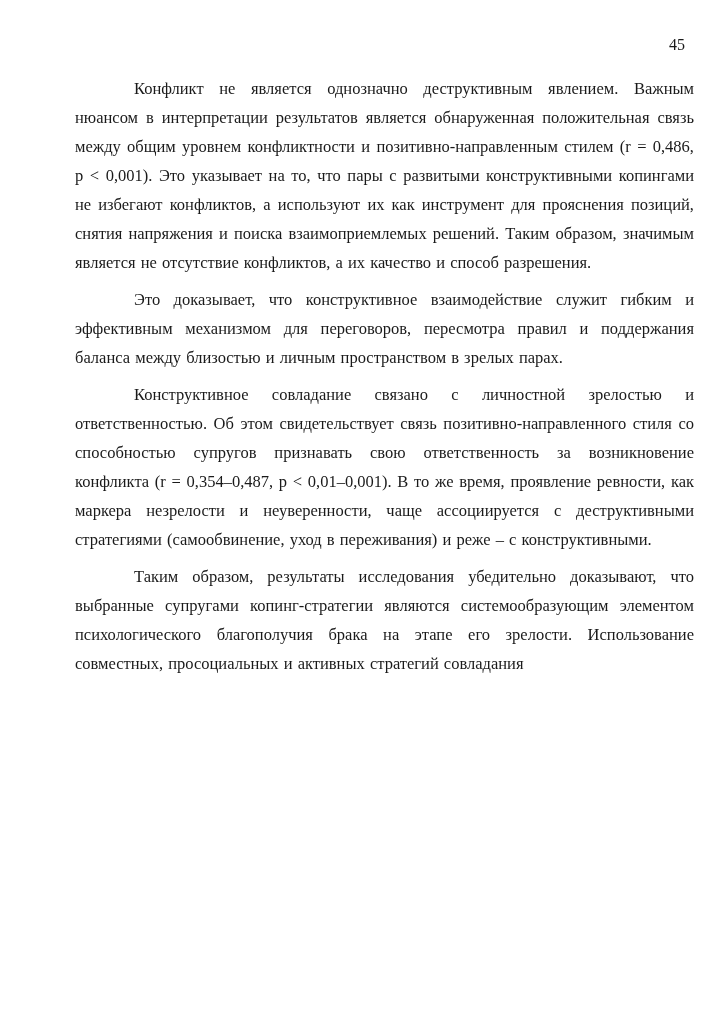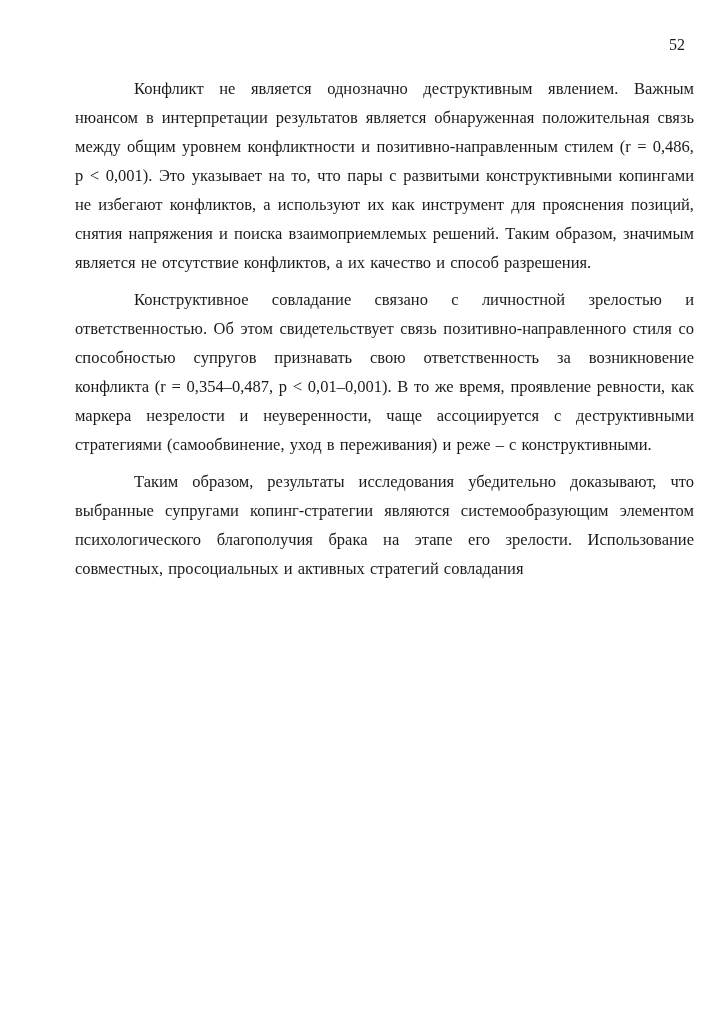--- a/index.html
+++ b/index.html
@@ -41,21 +41,22 @@
       margin: 8px;
       padding: 0;
       text-indent: 59px;
     }
   </style>
 </head>
 <body>
 
 <div class="page">
 
-  <div class="page-number">52</div>
+  <div class="page-number">45</div>
 
   <div class="content">
     <p>Конфликт не является однозначно деструктивным явлением. Важным нюансом в интерпретации результатов является обнаруженная положительная связь между общим уровнем конфликтности и позитивно-направленным стилем (r = 0,486, p &lt; 0,001). Это указывает на то, что пары с развитыми конструктивными копингами не избегают конфликтов, а используют их как инструмент для прояснения позиций, снятия напряжения и поиска взаимоприемлемых решений. Таким образом, значимым является не отсутствие конфликтов, а их качество и способ разрешения.</p>
+    <p>Это доказывает, что конструктивное взаимодействие служит гибким и эффективным механизмом для переговоров, пересмотра правил и поддержания баланса между близостью и личным пространством в зрелых парах.</p>
     <p>Конструктивное совладание связано с личностной зрелостью и ответственностью. Об этом свидетельствует связь позитивно-направленного стиля со способностью супругов признавать свою ответственность за возникновение конфликта (r = 0,354–0,487, p &lt; 0,01–0,001). В то же время, проявление ревности, как маркера незрелости и неуверенности, чаще ассоциируется с деструктивными стратегиями (самообвинение, уход в переживания) и реже – с конструктивными.</p>
     <p>Таким образом, результаты исследования убедительно доказывают, что выбранные супругами копинг-стратегии являются системообразующим элементом психологического благополучия брака на этапе его зрелости. Использование совместных, просоциальных и активных стратегий совладания</p>
   </div>
 
 </div>
 
 </body></html>

